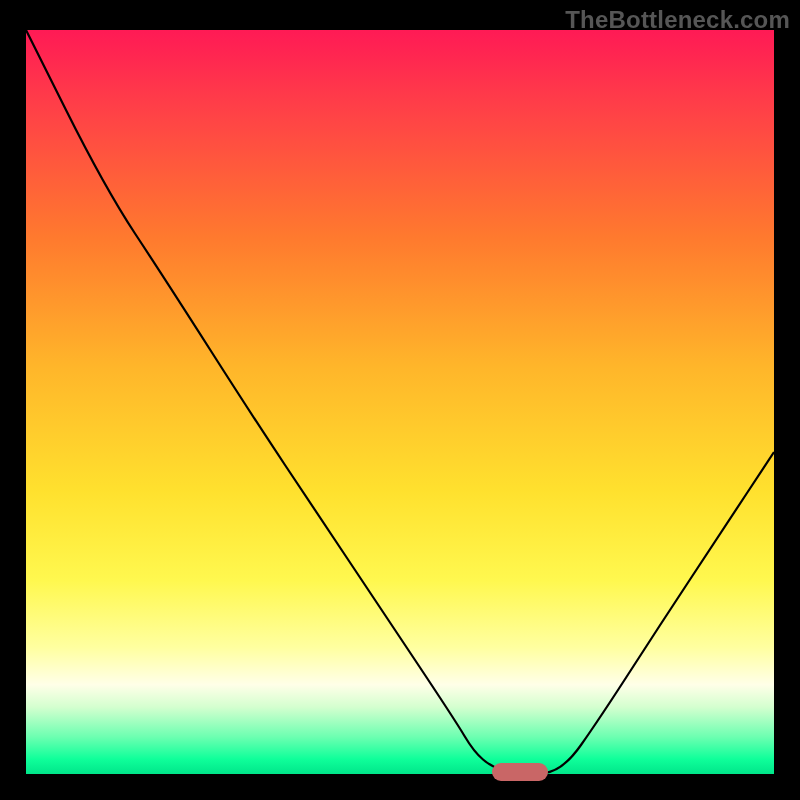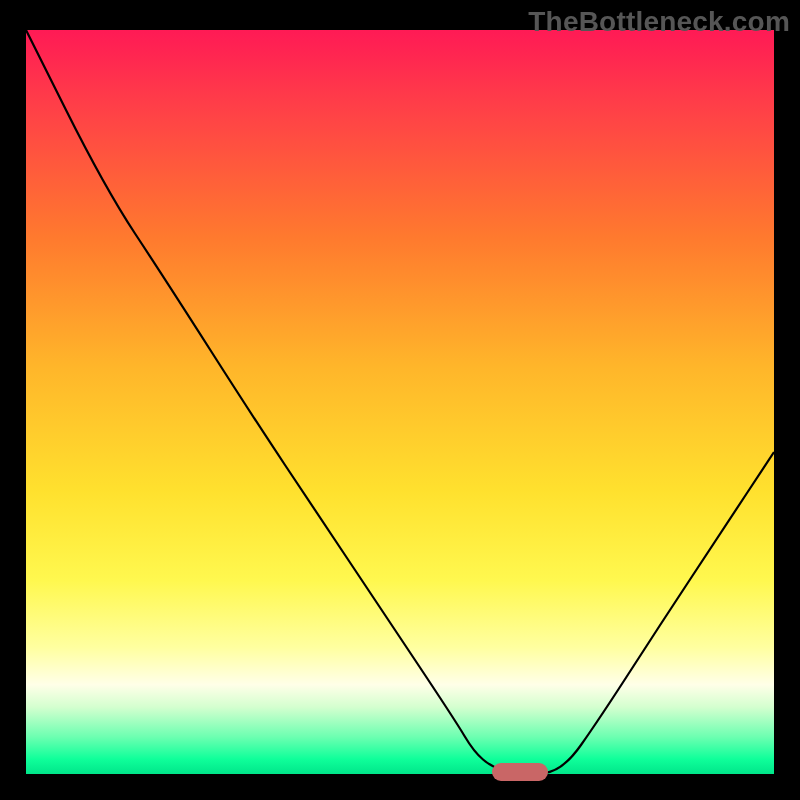--- a/index.html
+++ b/index.html
@@ -3,21 +3,21 @@
 <meta charset="utf-8">
 <style>
   * { margin: 0; padding: 0; box-sizing: border-box; }
   html, body { width: 800px; height: 800px; overflow: hidden; background: #000; }
   .container { position: relative; width: 800px; height: 800px; }
   .watermark {
     position: absolute;
     top: 6px;
     right: 10px;
     font-family: Arial, Helvetica, sans-serif;
-    font-size: 28px;
+    font-size: 24px;
     font-weight: 600;
     color: #565656;
     letter-spacing: 0.2px;
     z-index: 10;
   }
   .plot-frame {
     position: absolute;
     left: 26px;
     top: 30px;
     width: 748px;

